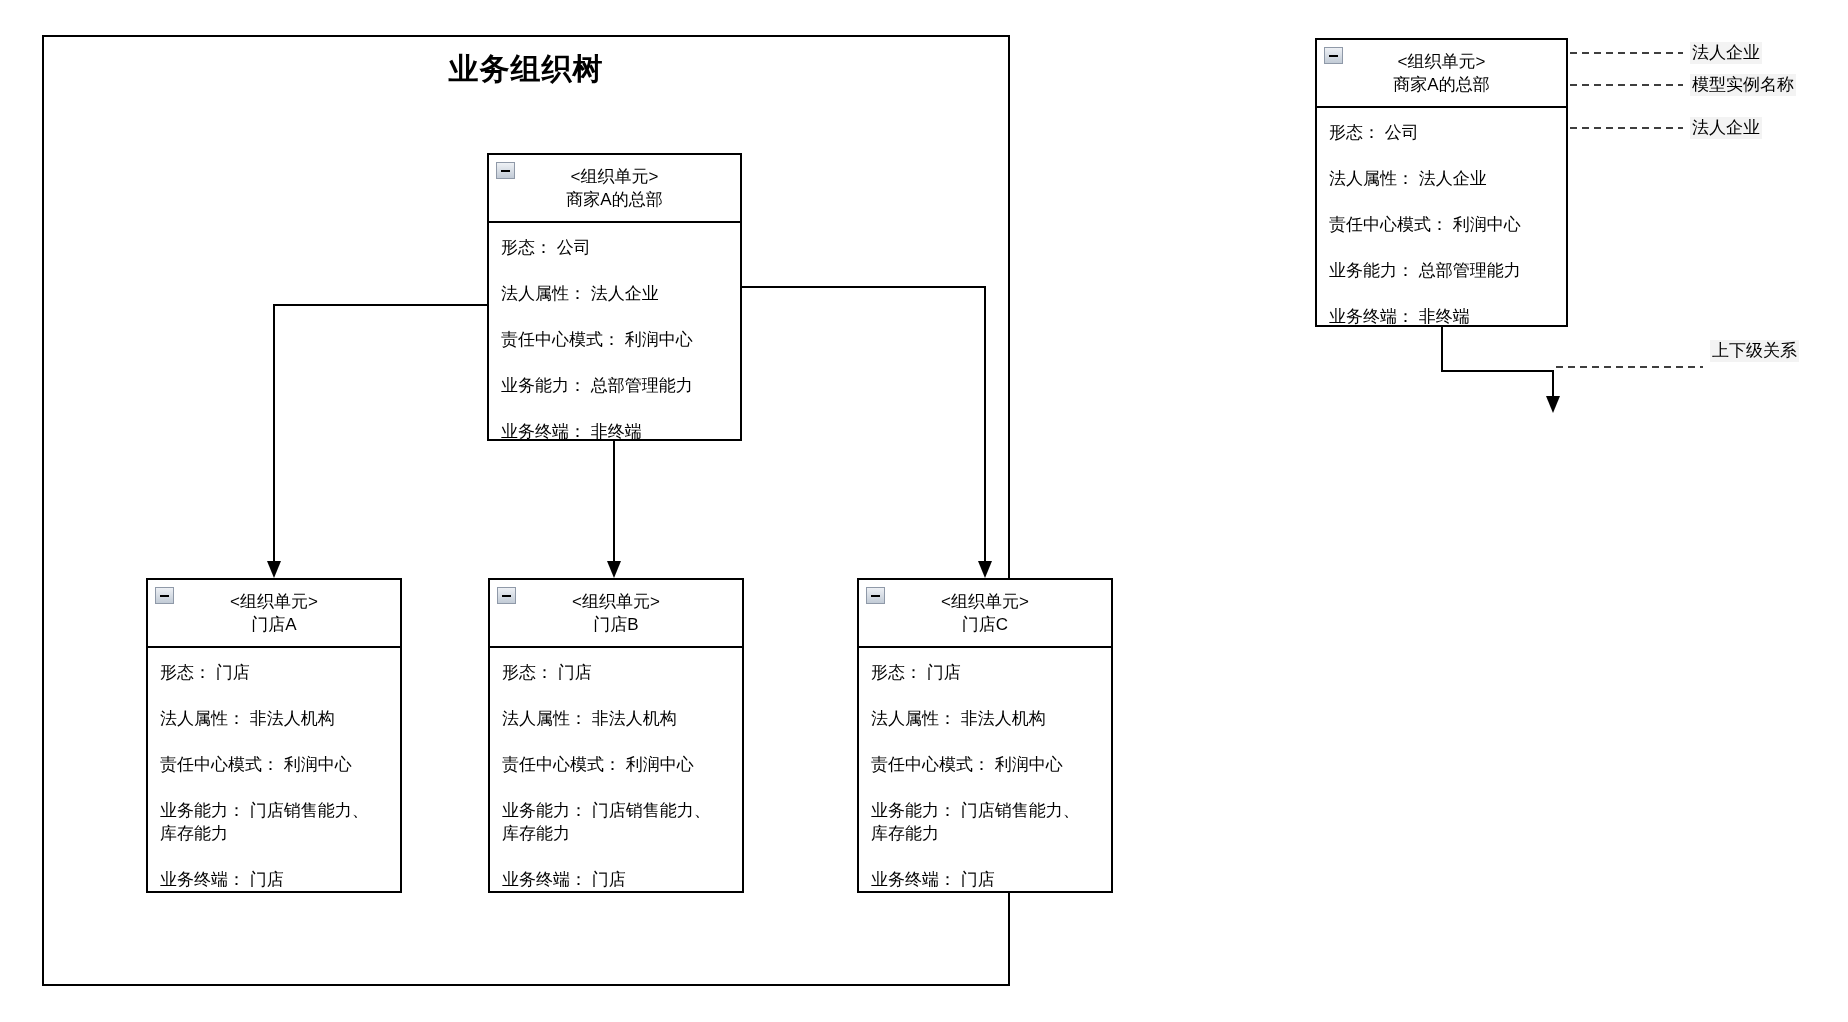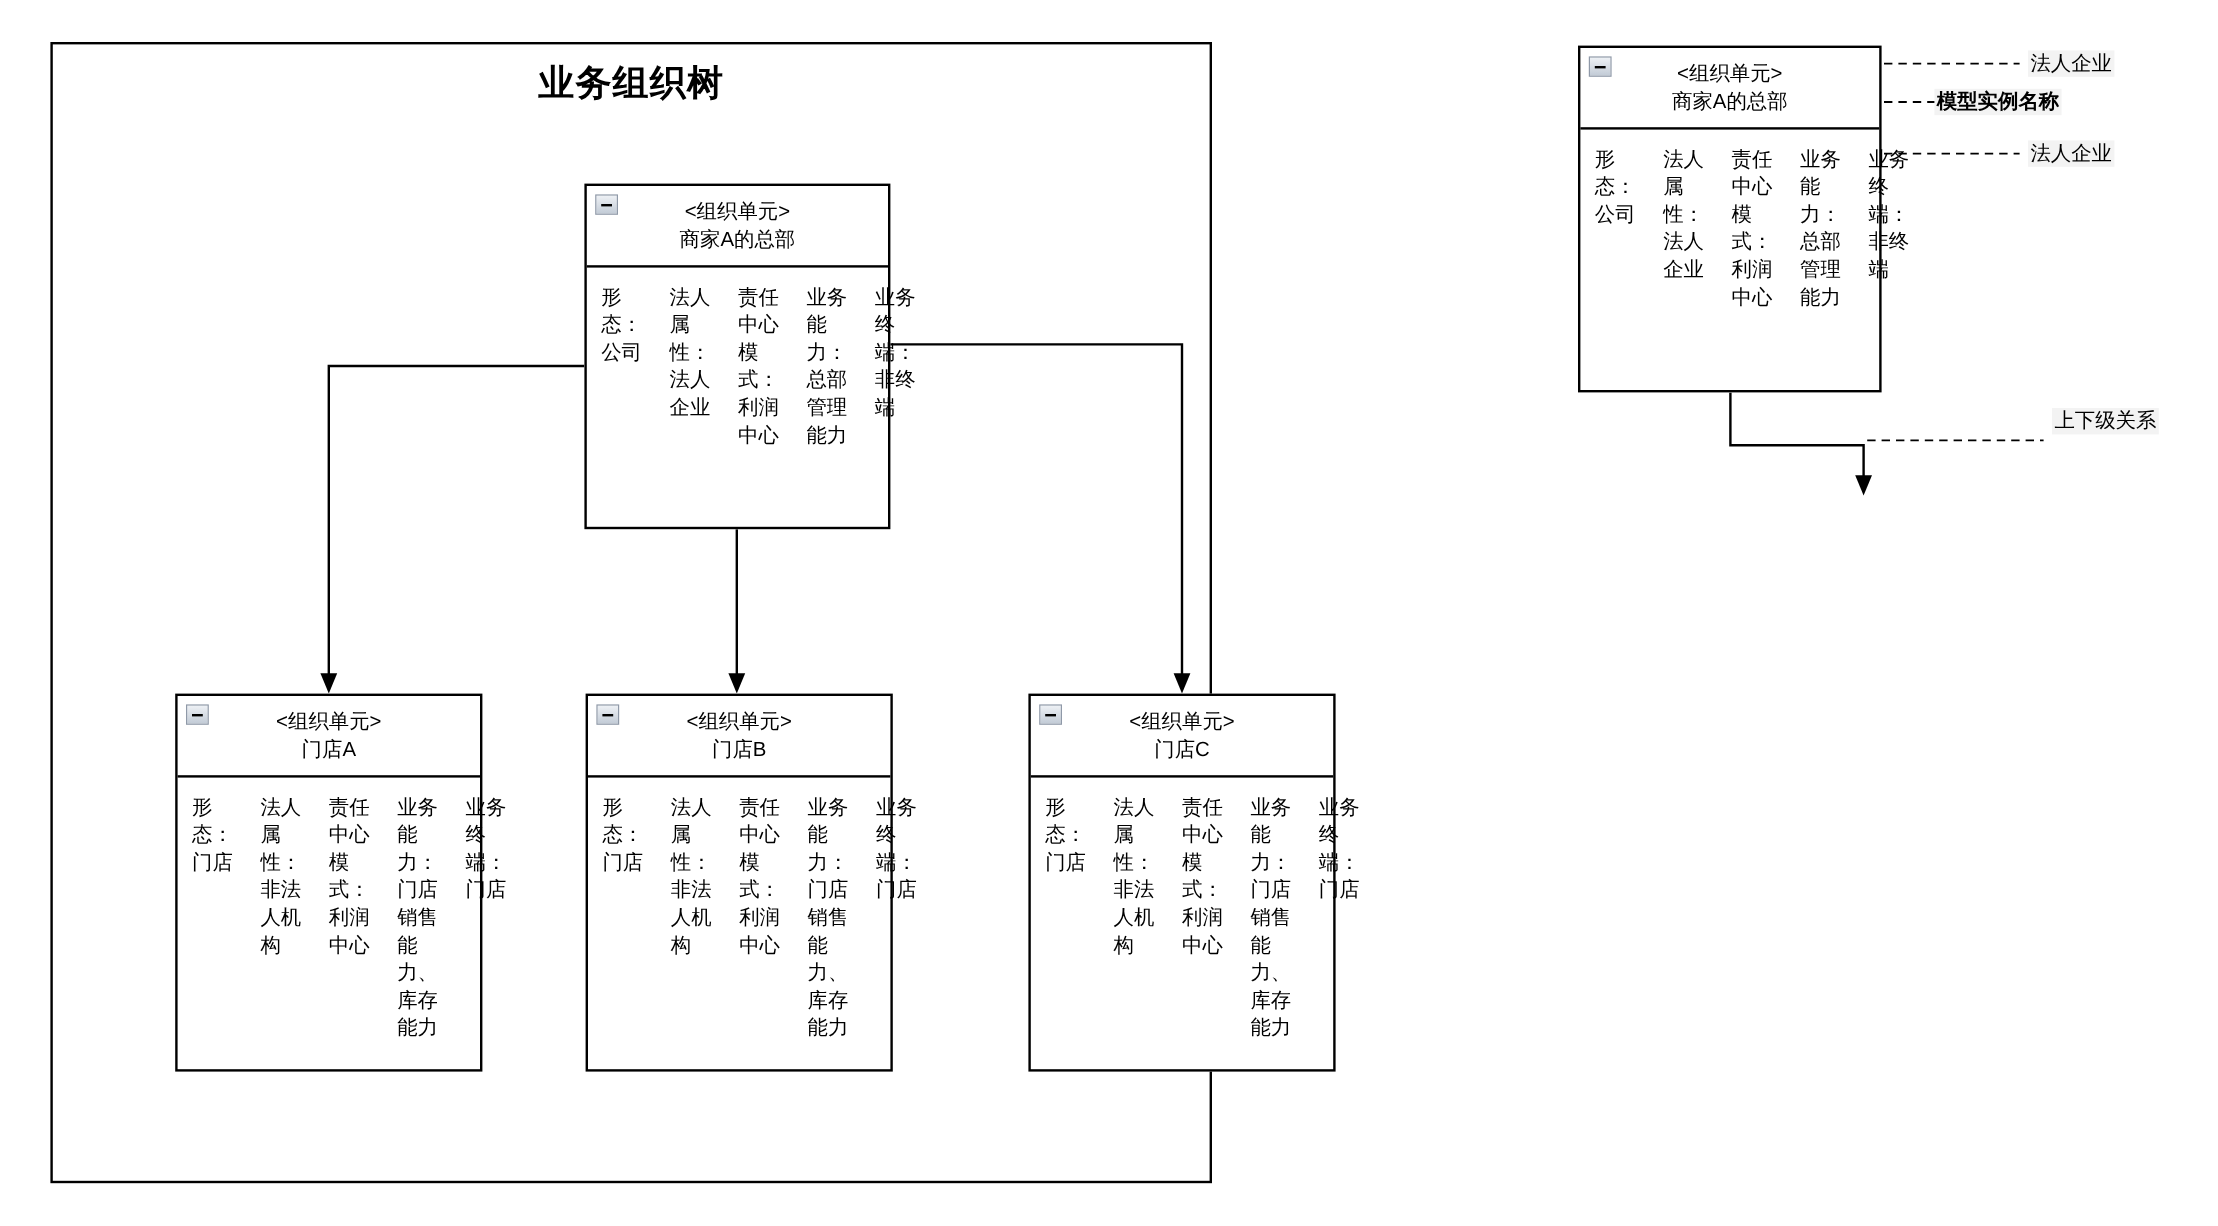--- a/index.html
+++ b/index.html
@@ -30,21 +30,21 @@
   }
   .stereotype,.instance-name{font-size:17px;line-height:23px;white-space:nowrap;}
   .collapse-btn{
     position:absolute;left:7px;top:7px;width:19px;height:17px;
     border:1px solid #8f99a8;box-sizing:border-box;
     background:linear-gradient(#eef1f5,#c2cbd6);
     display:flex;align-items:center;justify-content:center;cursor:pointer;
   }
   .minus-bar{width:9px;height:2px;background:#000;display:block;}
   .node-body{
-    padding:13px 12px 8px 12px;display:flex;flex-direction:row;gap:23px;
+    padding:13px 12px 8px 12px;display:flex;flex-direction:column;gap:23px;
   }
   .attr{font-size:17px;line-height:23px;white-space:pre-wrap;}
   
   svg.wires{position:absolute;left:0;top:0;z-index:1;pointer-events:none;}
   svg.wires .clickable{pointer-events:stroke;}
   
   .anno{
     position:absolute;font-size:17px;line-height:22px;white-space:nowrap;
     background:#f3f3f3;padding:0 2px;z-index:3;
   }
@@ -160,17 +160,17 @@
     <div class="node-body">
       <div class="attr">形态： 公司</div>
       <div class="attr">法人属性： 法人企业</div>
       <div class="attr">责任中心模式： 利润中心</div>
       <div class="attr">业务能力： 总部管理能力</div>
       <div class="attr">业务终端： 非终端</div>
     </div>
   </div>
 
   <div class="anno" style="left:1690px;top:42px;">法人企业</div>
-  <div class="anno" style="left:1612px;top:74px;font-weight:bold;">模型实例名称</div>
+  <div class="anno" style="left:1690px;top:74px;">模型实例名称</div>
   <div class="anno" style="left:1690px;top:117px;">法人企业</div>
   <div class="anno" style="left:1710px;top:340px;">上下级关系</div>
 
 </div>
 
 </body></html>

